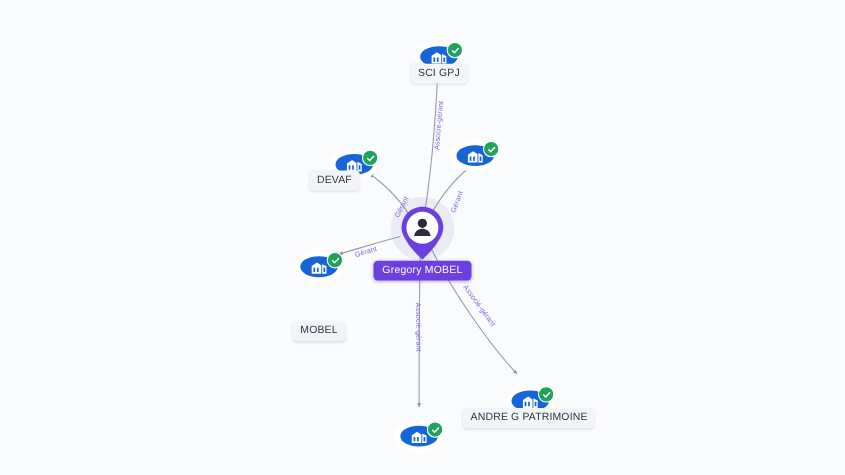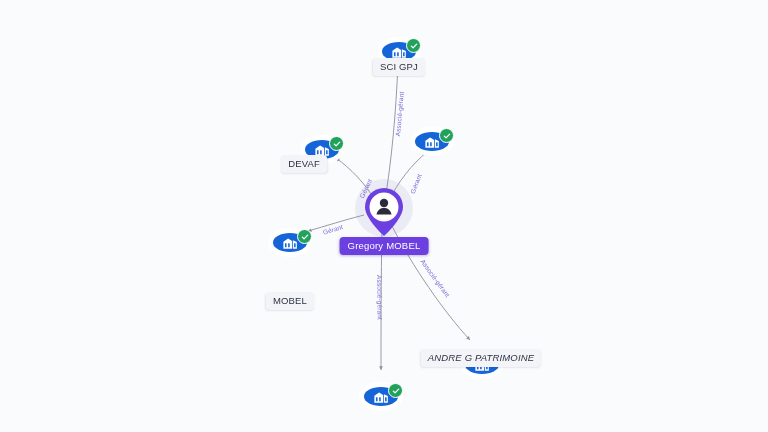--- a/index.html
+++ b/index.html
@@ -198,21 +198,21 @@
         <rect x="9" y="13" width="2" height="5" fill="#1565d8"></rect>
         <rect x="16.5" y="13" width="2" height="5" fill="#1565d8"></rect>
       </svg>
       <span class="check-badge">
         <svg width="8" height="8" viewBox="0 0 12 12">
             <path d="M2 6.2 L4.6 8.8 L10 3.2" stroke="#ffffff" stroke-width="2" fill="none" stroke-linecap="round" stroke-linejoin="round"></path>
           </svg>
       </span>
     </div>
   </div>
-  <div class="node-label" style="left:481px;top:349px;font-style:italic;">ANDRE G PATRIMOINE</div>
+  <div class="node-label" style="left:481px;top:371px;">ANDRE G PATRIMOINE</div>
 
   <div class="node" style="left:381px;top:387px;">
     <div class="company-avatar">
       <svg width="19" height="19" viewBox="0 0 24 24" aria-hidden="true">
         <path fill="#ffffff" d="M3 20V11l6-4 5 3.2V20H3z"></path>
         <path fill="#ffffff" d="M15 20V9l5 2.4V20h-5z"></path>
         <rect x="5" y="13" width="2" height="5" fill="#1565d8"></rect>
         <rect x="9" y="13" width="2" height="5" fill="#1565d8"></rect>
         <rect x="16.5" y="13" width="2" height="5" fill="#1565d8"></rect>
       </svg>

